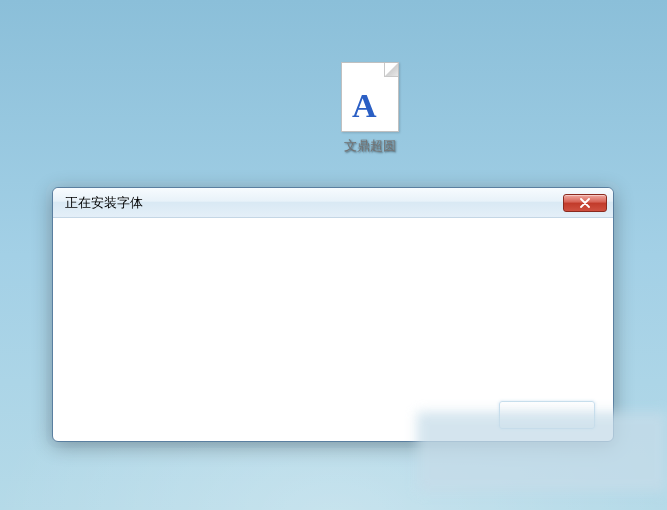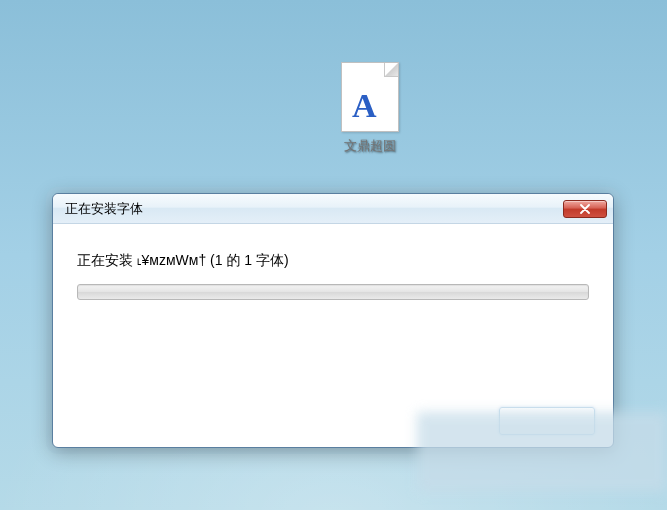--- a/index.html
+++ b/index.html
@@ -51,21 +51,21 @@
     .icon-label {
       margin-top: 6px;
       color: #737373;
       font-size: 13px;
       text-align: center;
       text-shadow: 1px 1px 2px rgba(0,0,0,0.6);
       line-height: 1.2;
     }
     .dialog {
       position: absolute;
-      top: 193px;
+      top: 187px;
       left: 52px;
       width: 562px;
       height: 255px;
       background: #fff;
       border: 1px solid #5a7fa0;
       border-radius: 6px;
       box-shadow: 0 4px 20px rgba(0,0,0,0.3), 0 0 0 6px rgba(170,205,225,0.35);
     }
     .titlebar {
       height: 30px;
@@ -160,22 +160,18 @@
 
 <div class="dialog">
   <div class="titlebar">
     <span class="title-text">正在安装字体</span>
     <div class="close-btn">
       <svg width="12" height="10" viewBox="0 0 12 10">
         <path d="M2 1 L10 9 M10 1 L2 9" stroke="#fff" stroke-width="1.8" stroke-linecap="round"></path>
       </svg>
     </div>
   </div>
-  <div class="dialog-body">
-    <div class="install-msg">正在安装 ˪¥ᴍᴢᴍWᴍ† (1 的 1 字体)</div>
-    <div class="progress"></div>
-  </div>
   <div class="dialog-footer">
     <div class="ghost-btn"></div>
   </div>
 </div>
 
 <div class="blur-patch"></div>
 
 </body></html>

